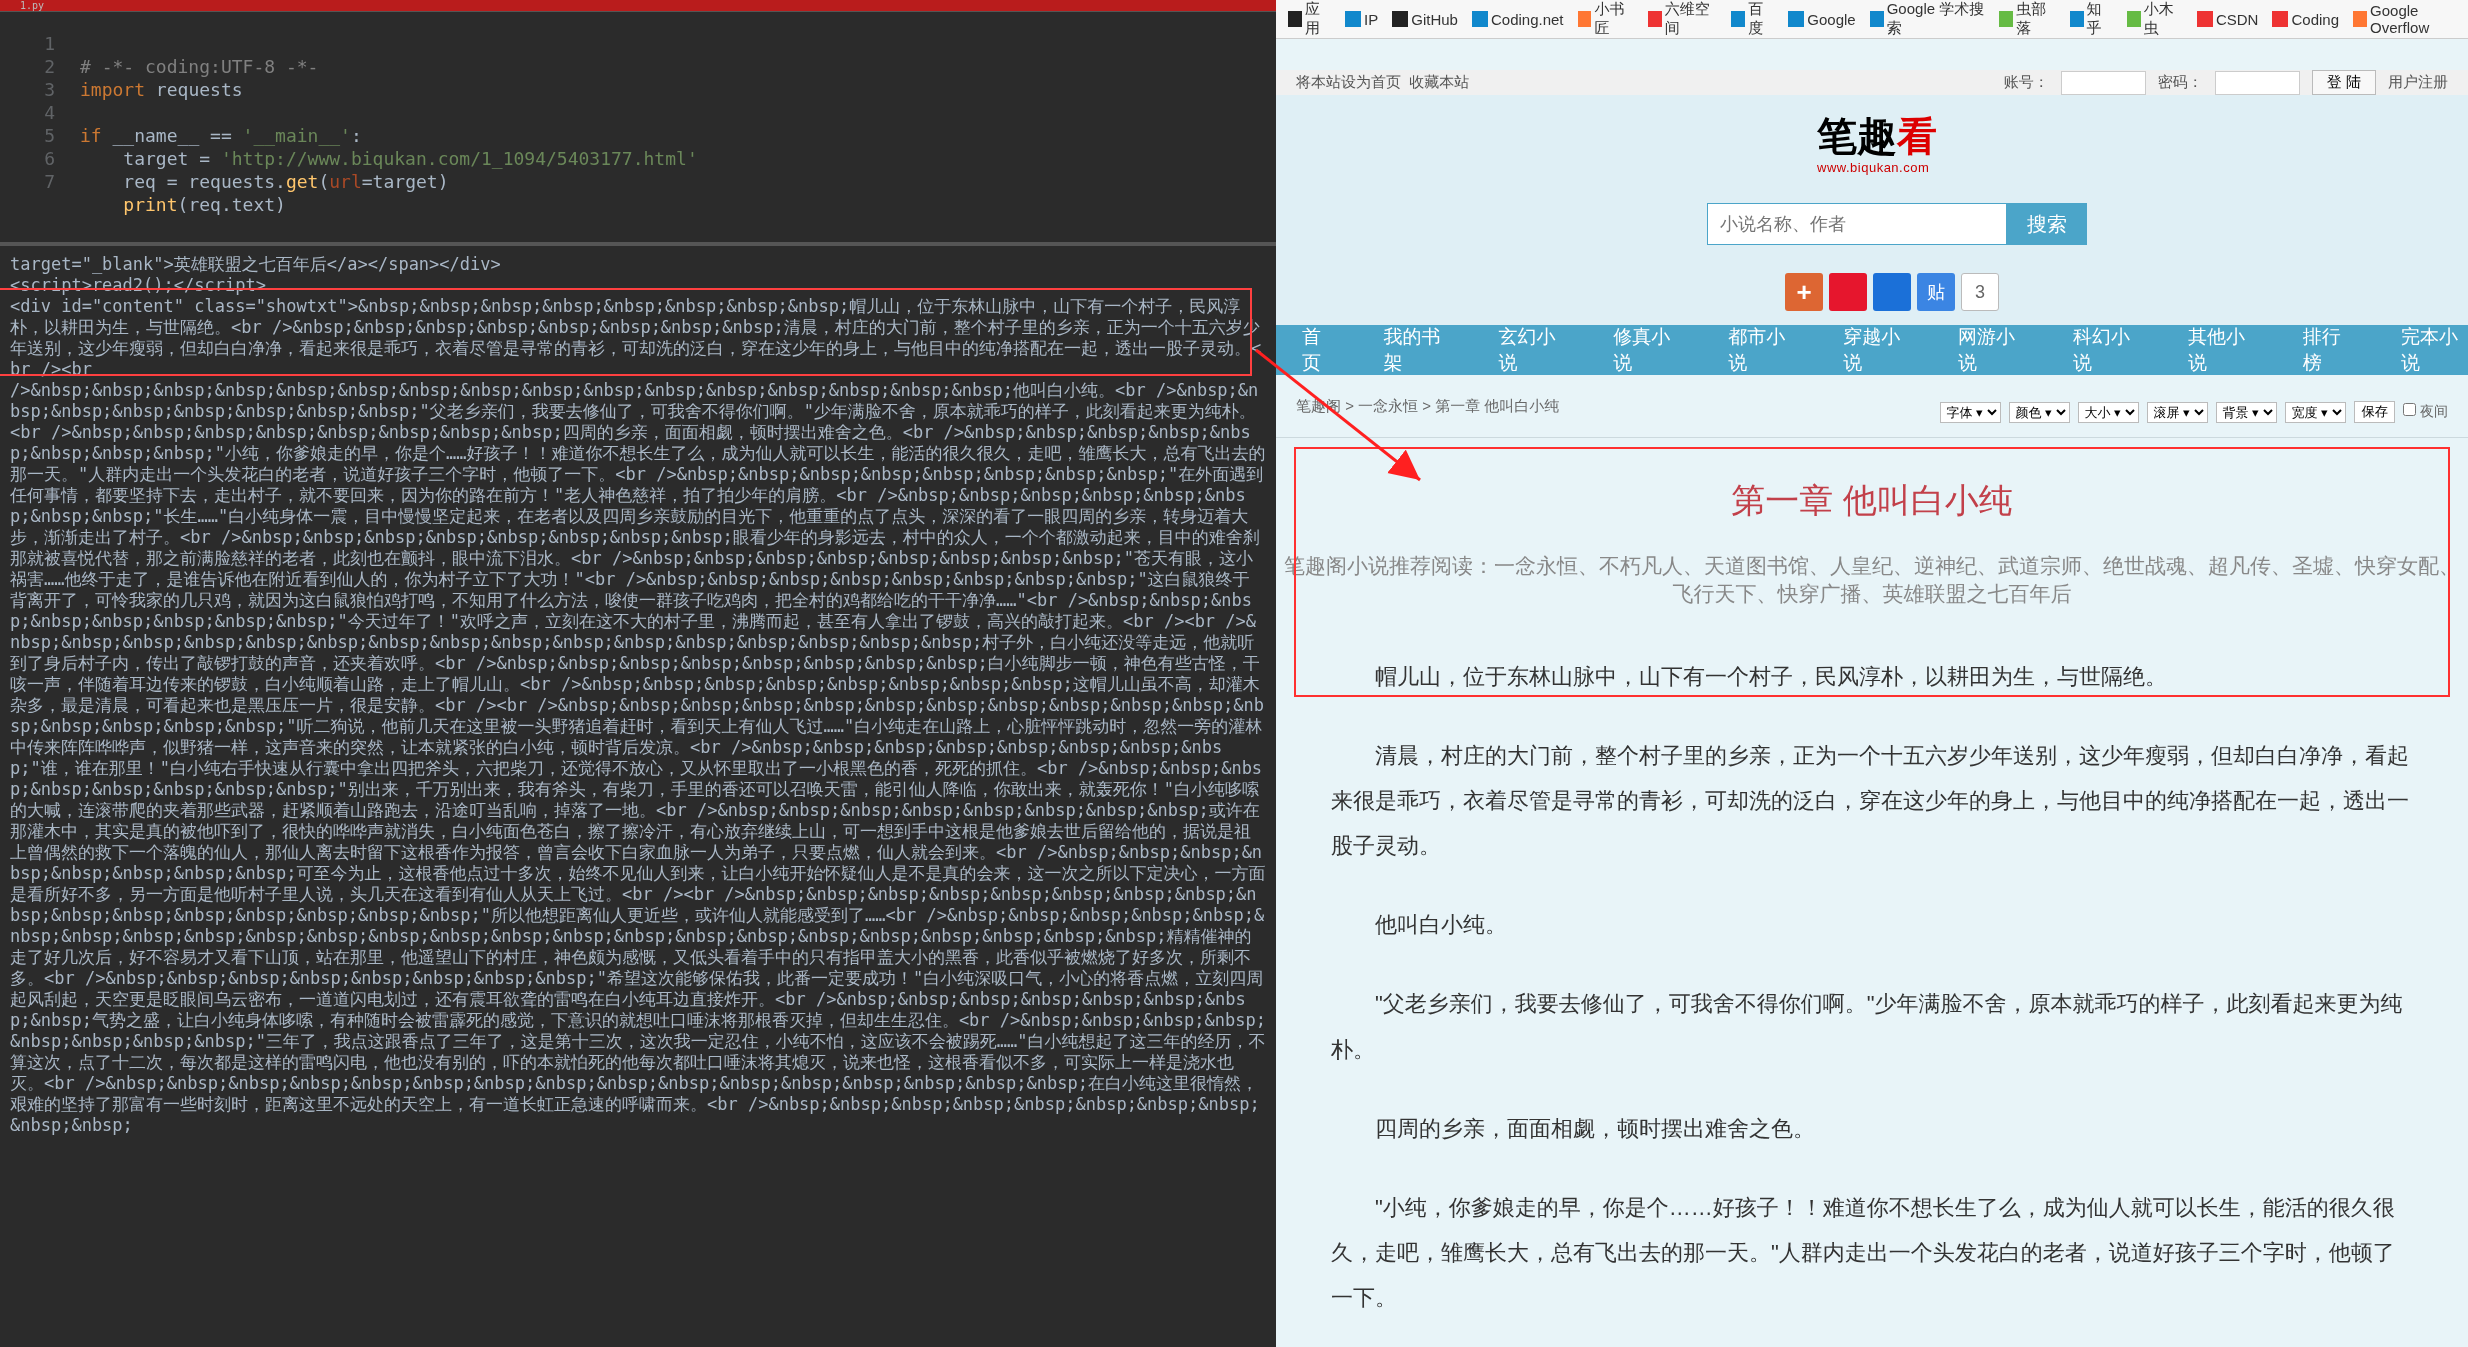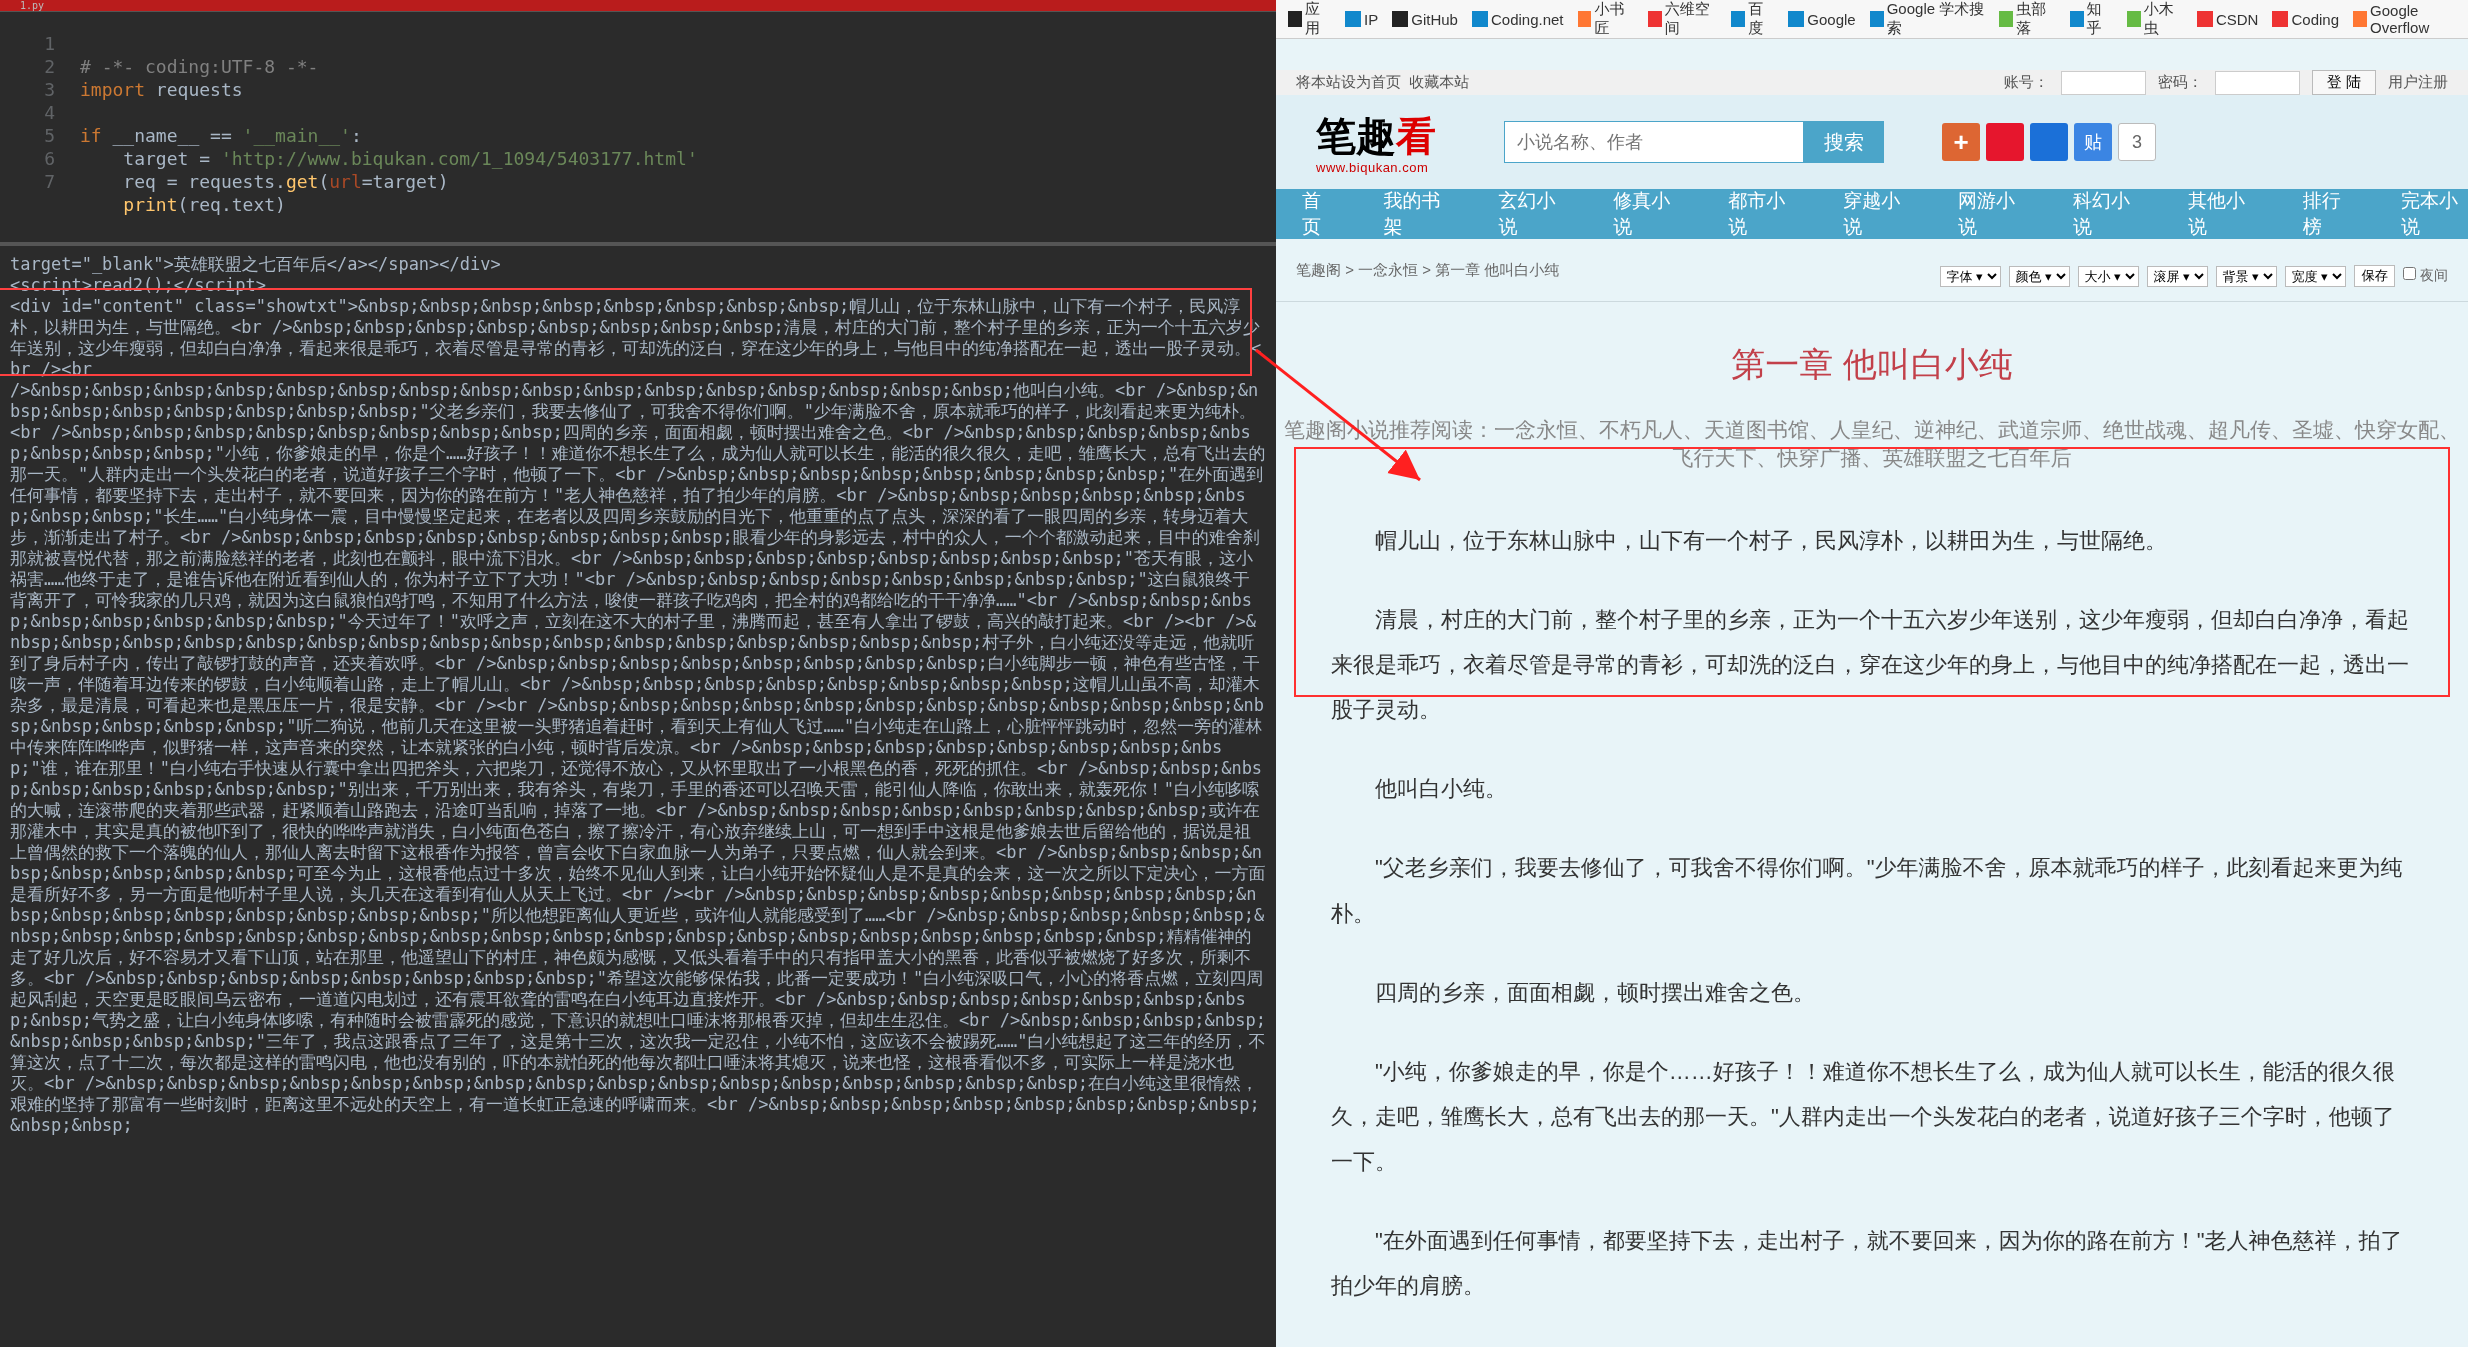--- a/index.html
+++ b/index.html
@@ -25,21 +25,21 @@
 .bmk { height:39px; background:#f7f7f7; border-bottom:1px solid #ccc; display:flex; align-items:center; gap:14px; padding-left:12px; font-size:15px; font-family:"Microsoft YaHei",sans-serif; }
 .bmk span { display:flex; align-items:center; gap:3px; color:#333; }
 .ico { width:16px; height:16px; display:inline-block; }
 .ico-red{background:#e33;} .ico-blk{background:#222;} .ico-blu{background:#18c;} .ico-grn{background:#6b4;} .ico-org{background:#f73;}
 .user-line { height:40px; background:#f0f0f0; display:flex; align-items:center; gap:12px; padding-right:20px; font-size:15px; font-family:"Microsoft YaHei",sans-serif; color:#555;margin-top:31px; }
 .user-line .left { margin-right:auto; padding-left:20px; }
 .user-line input { width:85px; height:24px; border:1px solid #ccc; padding:2px 5px; }
 .user-line button { padding:2px 14px; background:#f8f8f8; border:1px solid #bbb; font-size:15px; }
 .content-wrap { flex:1; background:#dfeff5; padding:0; }
 .site { width:100%; height:100%; background:#dfeff5; position:relative; font-family:"Microsoft YaHei",sans-serif; }
-.topbar { display:flex; align-items:center; padding:14px 30px 14px 40px; gap:28px; }
+.topbar { display:flex; align-items:center; padding:14px 30px 14px 40px; gap:28px;flex-direction:column; }
 .logo { display:flex; align-items:center; }
 .logo-txt { font-size:40px; font-weight:bold; }
 .logo-txt .b1{color:#000;font-family:cursive;} .logo-txt .b2{color:#d00;font-family:cursive;}
 .logo-sub { font-size:13px; color:#c00; margin-top:-4px; letter-spacing:0.5px; }
 .search { display:flex; align-items:center; margin-left:40px;justify-content:flex-end; }
 .search input { width:300px; height:42px; border:1px solid #4ba5c9; padding:0 12px; font-size:18px; }
 .search button { width:80px; height:42px; background:#4ba5c9; border:none; color:#fff; font-size:20px; }
 .share-ico { display:flex; gap:6px; align-items:center; margin-left:30px; }
 .share-ico span{width:38px;height:38px;display:inline-block;border-radius:3px;}
 .s-plus{background:#d63;color:#fff;text-align:center;line-height:38px;font-size:26px;font-weight:bold;}

